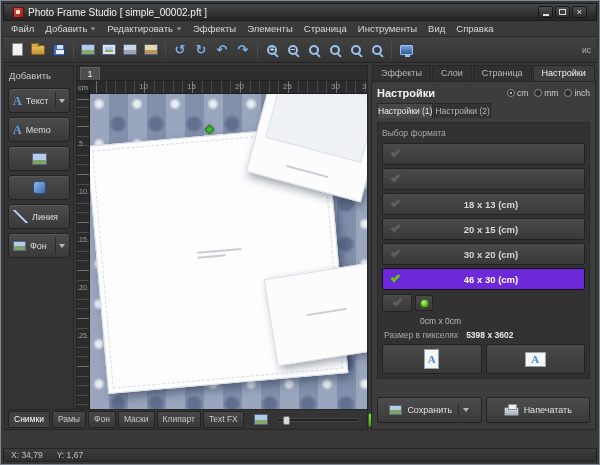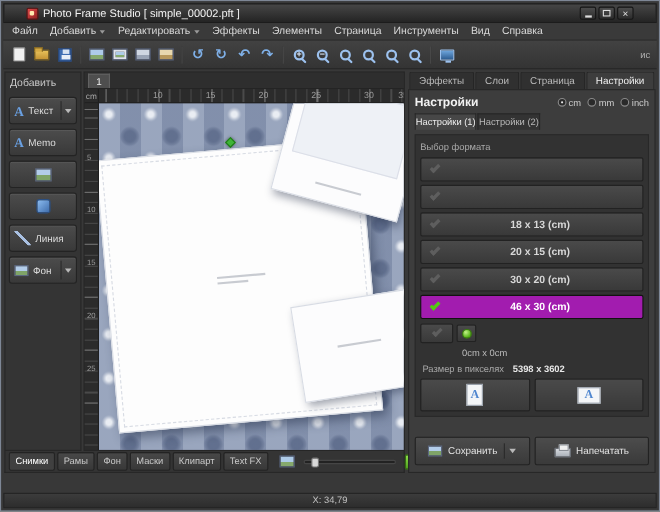--- a/index.html
+++ b/index.html
@@ -1,20 +1,20 @@
 <!DOCTYPE html>
 <html><head>
 <meta charset="utf-8">
 <style>
   * { box-sizing: border-box; margin: 0; padding: 0; }
   body { background:#ffffff; font-family:"Liberation Sans","DejaVu Sans",sans-serif; }
   .app { width:600px; height:465px; position:relative; background:#383838; border:1px solid #7e8796; padding:2px; color:#ccc; overflow:hidden; }
 
   
-  .titlebar { height:18px; display:flex; align-items:center; gap:4px; padding:0 20px;
+  .titlebar { height:18px; display:flex; align-items:center; gap:4px; padding:0 9px;
     background:linear-gradient(#464646,#242424); border:1px solid #1c1c1c; }
   .app-icon { width:11px; height:11px; border-radius:2px; background:linear-gradient(135deg,#e24b4b,#8f1f1f); border:1px solid #5d1212; position:relative; }
   .app-icon::after { content:''; position:absolute; left:2px; top:2px; width:4px; height:4px; background:#ffe9b0; border-radius:1px; }
   .title { font-size:10px; color:#f2f2f2; white-space:nowrap; }
   .winbtns { margin-left:auto; display:flex; }
   .winbtn { width:15px; height:12px; margin-left:2px; background:linear-gradient(#4d4d4d,#2c2c2c);
     border:1px solid #161616; border-radius:2px; display:flex; align-items:center; justify-content:center;
     font-size:9px; line-height:1; color:#e0e0e0; }
   .min-glyph { width:6px; height:2px; background:#ddd; margin-top:5px; }
   .max-glyph { width:7px; height:6px; border:1px solid #ddd; }
@@ -136,21 +136,21 @@
   .rdot { width:8px; height:8px; border:1px solid #8a8a8a; border-radius:50%; background:#2a2a2a; position:relative; display:inline-block; }
   .rdot.on::after { content:''; position:absolute; inset:2px; background:#e6e6e6; border-radius:50%; }
   .rp-subtabs { display:flex; gap:1px; height:15px; flex:0 0 auto; }
   .rp-subtab { padding:2px 0; font-size:8.5px; color:#b8b8b8; background:#333; border:1px solid #272727; border-bottom:none; }
   .rp-subtab.active { background:#474747; color:#eee; }
   .format-panel { background:#323232; border:1px solid #282828; padding:4px; display:flex; flex-direction:column; gap:3px; flex:0 0 auto; }
   .format-label { font-size:8.5px; color:#a8a8a8; padding:1px 0 2px; }
   .fmt { height:22px; display:flex; align-items:center; background:linear-gradient(#4a4a4a,#393939);
     border:1px solid #222; border-radius:2px; padding:0 8px; gap:6px; }
   .fmt .fl { flex:1; text-align:center; font-size:9.5px; font-weight:bold; color:#d8d8d8; }
-  .fmt.selected { background:#a21caf; border-color:#121212; }
+  .fmt.selected { background:#6d28d9; border-color:#121212; }
   .fmt.selected .fl { color:#fff; }
   .chk { display:inline-block; width:9px; height:5px; border-left:3px solid #5e5e5e; border-bottom:3px solid #5e5e5e;
     transform:rotate(-45deg); margin-top:-3px; flex:0 0 auto; }
   .chk.green { border-color:#55c916; }
   .paper-row { display:flex; gap:3px; align-items:center; height:20px; flex:0 0 auto; }
   .mini-chk { width:30px; height:18px; background:linear-gradient(#4a4a4a,#393939); border:1px solid #222;
     border-radius:2px; display:flex; align-items:center; justify-content:center; }
   .paper-select { flex:1; height:16px; background:#2a2a2a; border:1px solid #1e1e1e; display:flex;
     align-items:center; padding:0 6px; font-size:9px; color:#ddd; gap:4px; }
   .paper-select .caret { margin-left:auto; }
@@ -170,21 +170,21 @@
   .action-row { display:flex; gap:4px; height:26px; margin-top:auto; flex:0 0 auto; }
   .action { flex:1; background:linear-gradient(#4c4c4c,#3a3a3a); border:1px solid #222; border-radius:2px;
     display:flex; align-items:center; justify-content:center; gap:5px; font-size:9px; color:#e0e0e0; }
   .printer { width:15px; height:9px; background:linear-gradient(#d8dbe0,#aab0b8); border:1px solid #70757d; border-radius:1px; position:relative; margin-top:2px; }
   .printer::before { content:''; position:absolute; left:3px; top:-4px; width:7px; height:4px; background:#f0f0f0; border:1px solid #8a8f96; }
   .act-drop { border-left:1px solid #2a2a2a; padding-left:4px; margin-left:1px; height:60%; display:flex; align-items:center; }
 
   
   .statusbar { position:absolute; left:2px; right:2px; bottom:2px; height:14px;
     background:linear-gradient(#3c3c3c,#2d2d2d); border:1px solid #242424; display:flex; align-items:center;
-    gap:14px; padding:0 7px; font-size:8.5px; color:#c2c2c2;flex-direction:column; }
+    gap:14px; padding:0 7px; font-size:8.5px; color:#c2c2c2; }
 </style>
 </head>
 <body>
 
 <div class="app">
 
   <div class="titlebar">
     <span class="app-icon"></span>
     <span class="title">Photo Frame Studio [ simple_00002.pft ]</span>
     <span class="winbtns">

